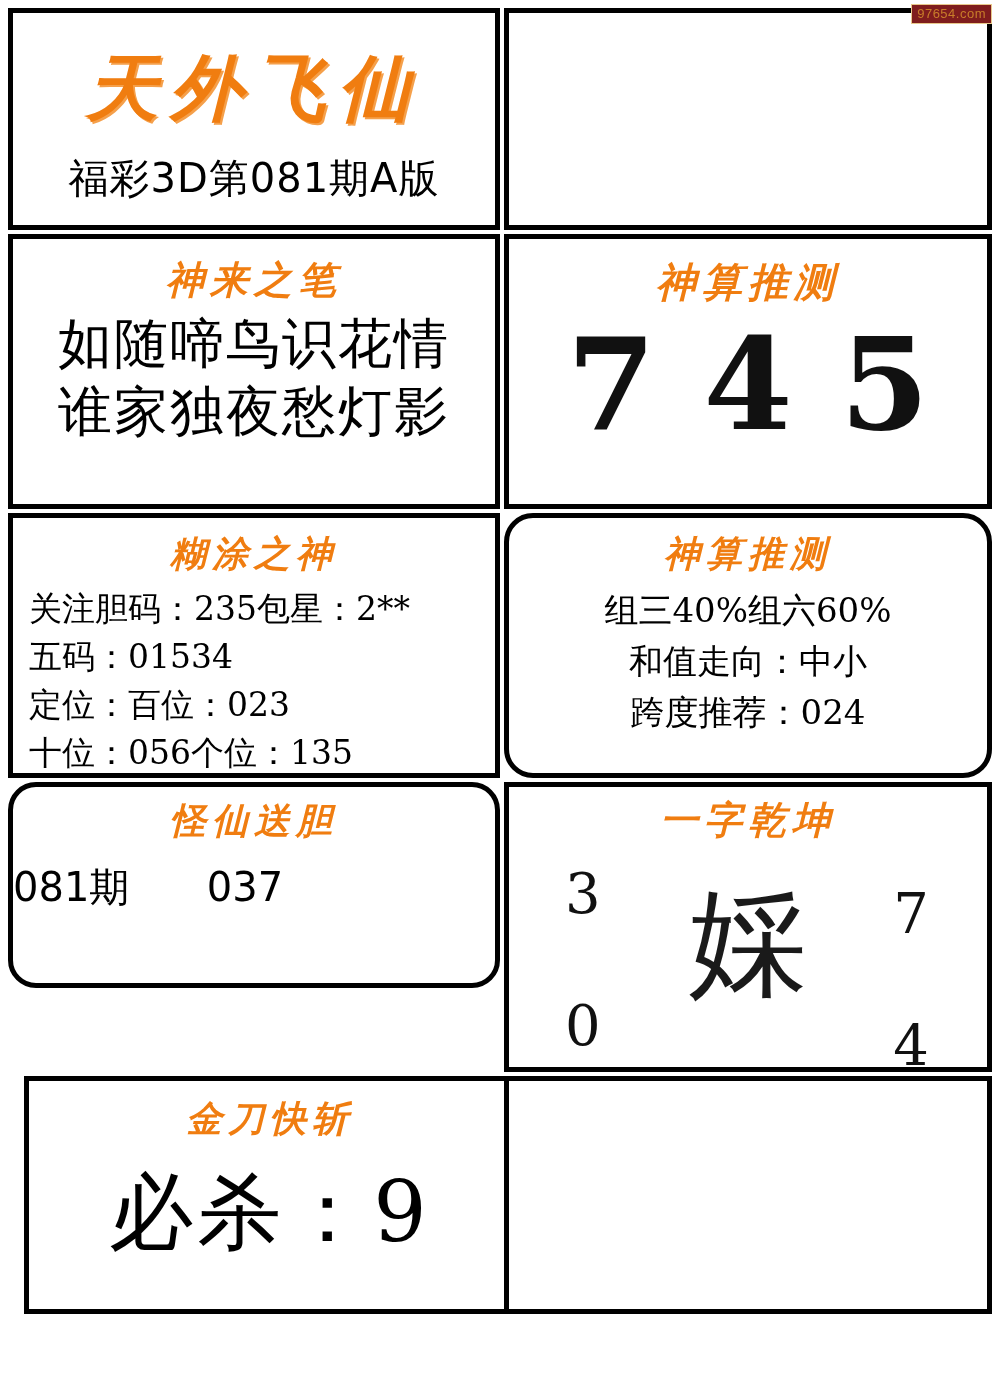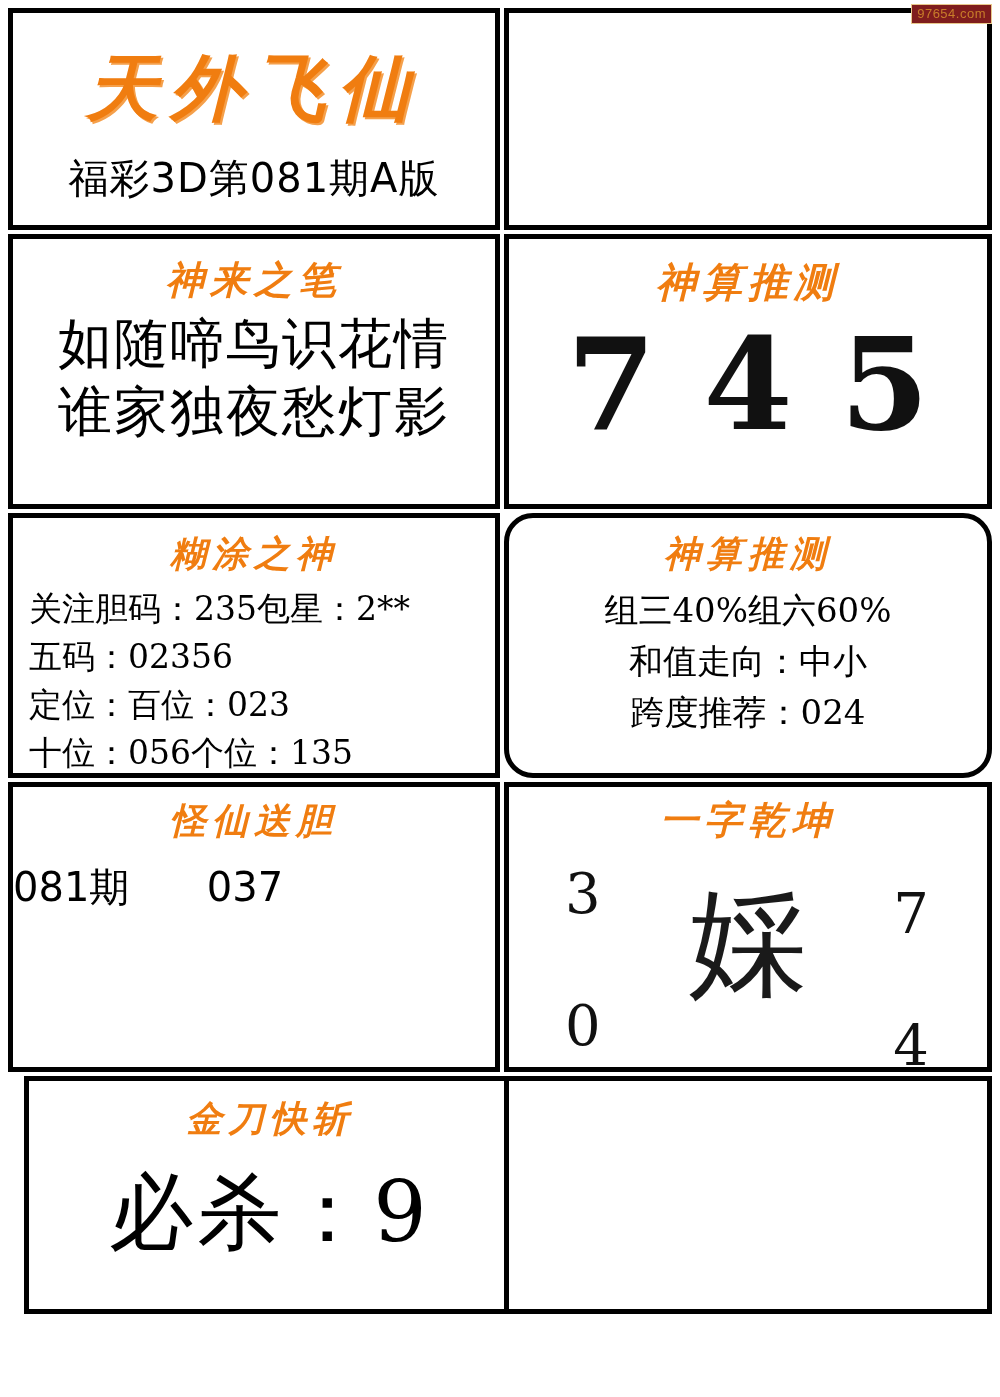--- a/index.html
+++ b/index.html
@@ -123,21 +123,21 @@
   
   #c-shensuan { left: 504px; top: 513px; width: 488px; height: 265px; border-radius: 29px; }
   #c-shensuan .orange-title { font-size: 36px; margin-top: 12px; }
   .info-lines.center {
     padding-left: 0;
     text-align: center;
   }
   .info-lines.center div { font-size: 34px; line-height: 1.5; }
 
   
-  #c-guaixian { left: 8px; top: 782px; width: 492px; height: 290px; }
+  #c-guaixian { left: 8px; top: 782px; width: 492px; height: 206px; border-radius: 28px; }
   #c-guaixian .orange-title { font-size: 36px; margin-top: 10px; }
   .period-row {
     margin-top: 14px;
     font-family: "DejaVu Sans", sans-serif;
     font-size: 40px;
     color: #000;
   }
   .period-row .gap { display: inline-block; width: 52px; }
 
   
@@ -212,21 +212,21 @@
       <span>7</span>
       <span>4</span>
       <span>5</span>
     </div>
   </div>
 
   <div class="cell" id="c-hutu">
     <div class="orange-title">糊涂之神</div>
     <div class="info-lines">
       <div>关注胆码：235包星：2**</div>
-      <div>五码：02356</div>
+      <div>五码：01534</div>
       <div>定位：百位：023</div>
       <div>十位：056个位：135</div>
     </div>
   </div>
 
   <div class="cell" id="c-shensuan">
     <div class="orange-title">神算推测</div>
     <div class="info-lines center">
       <div>组三40%组六60%</div>
       <div>和值走向：中小</div>

